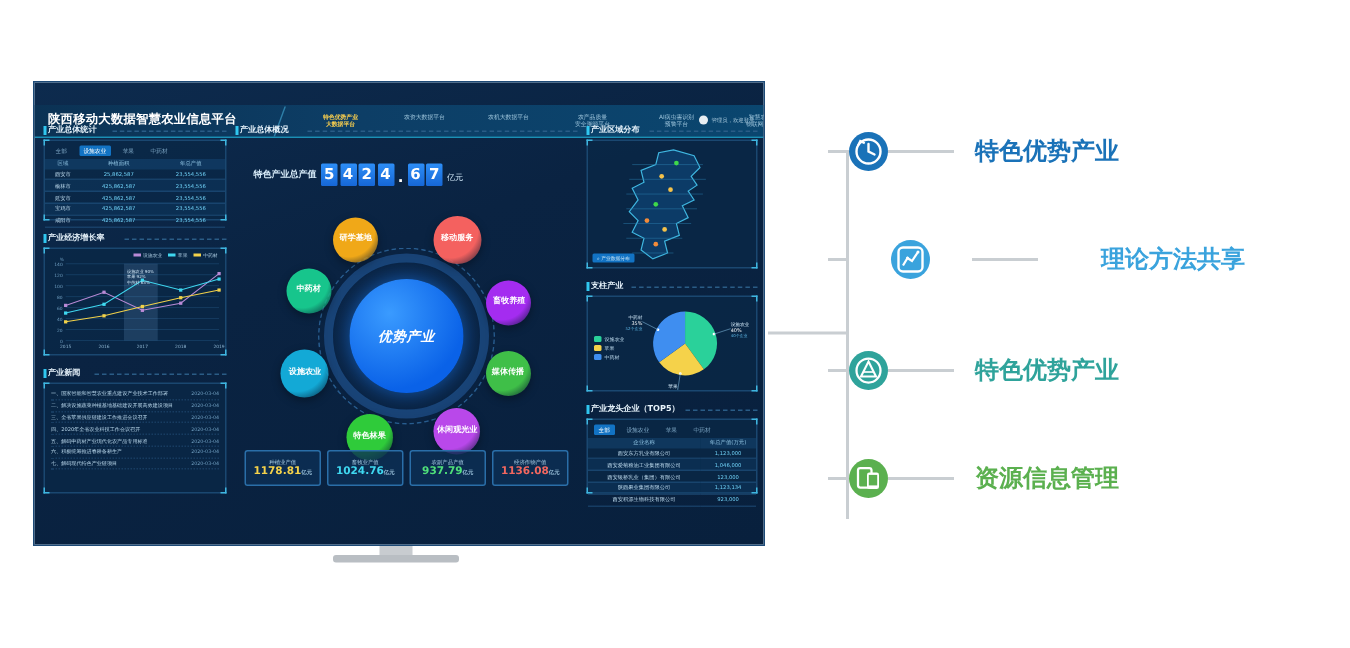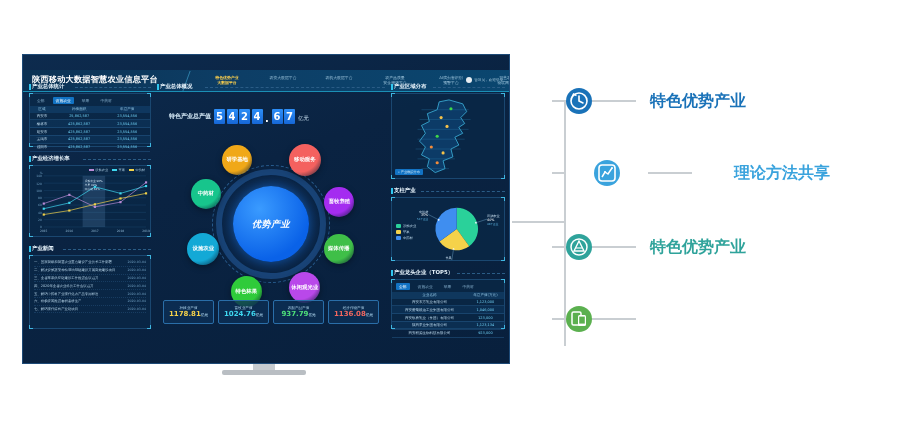--- a/index.html
+++ b/index.html
@@ -627,17 +627,18 @@
         <div class="co" style="top: 228px;">
           <span class="co-stem"></span>
           <span class="ico" style="background:#5bb04f">
             <svg width="26" height="26" viewBox="0 0 26 26">
               <rect x="6" y="6" width="9" height="13" rx="1.5" fill="none" stroke="#fff" stroke-width="1.5"></rect>
               <rect x="12" y="9" width="8" height="11" rx="1.5" fill="#fff"></rect>
               <rect x="13.2" y="10.6" width="5.6" height="7" fill="#5bb04f"></rect>
             </svg>
           </span>
           <span class="co-line"></span>
+          <span class="co-txt" style="color:#5bb04f">资源信息管理</span>
         </div>
       </div>
   </div>
 
 </div>
 
 </body></html>

